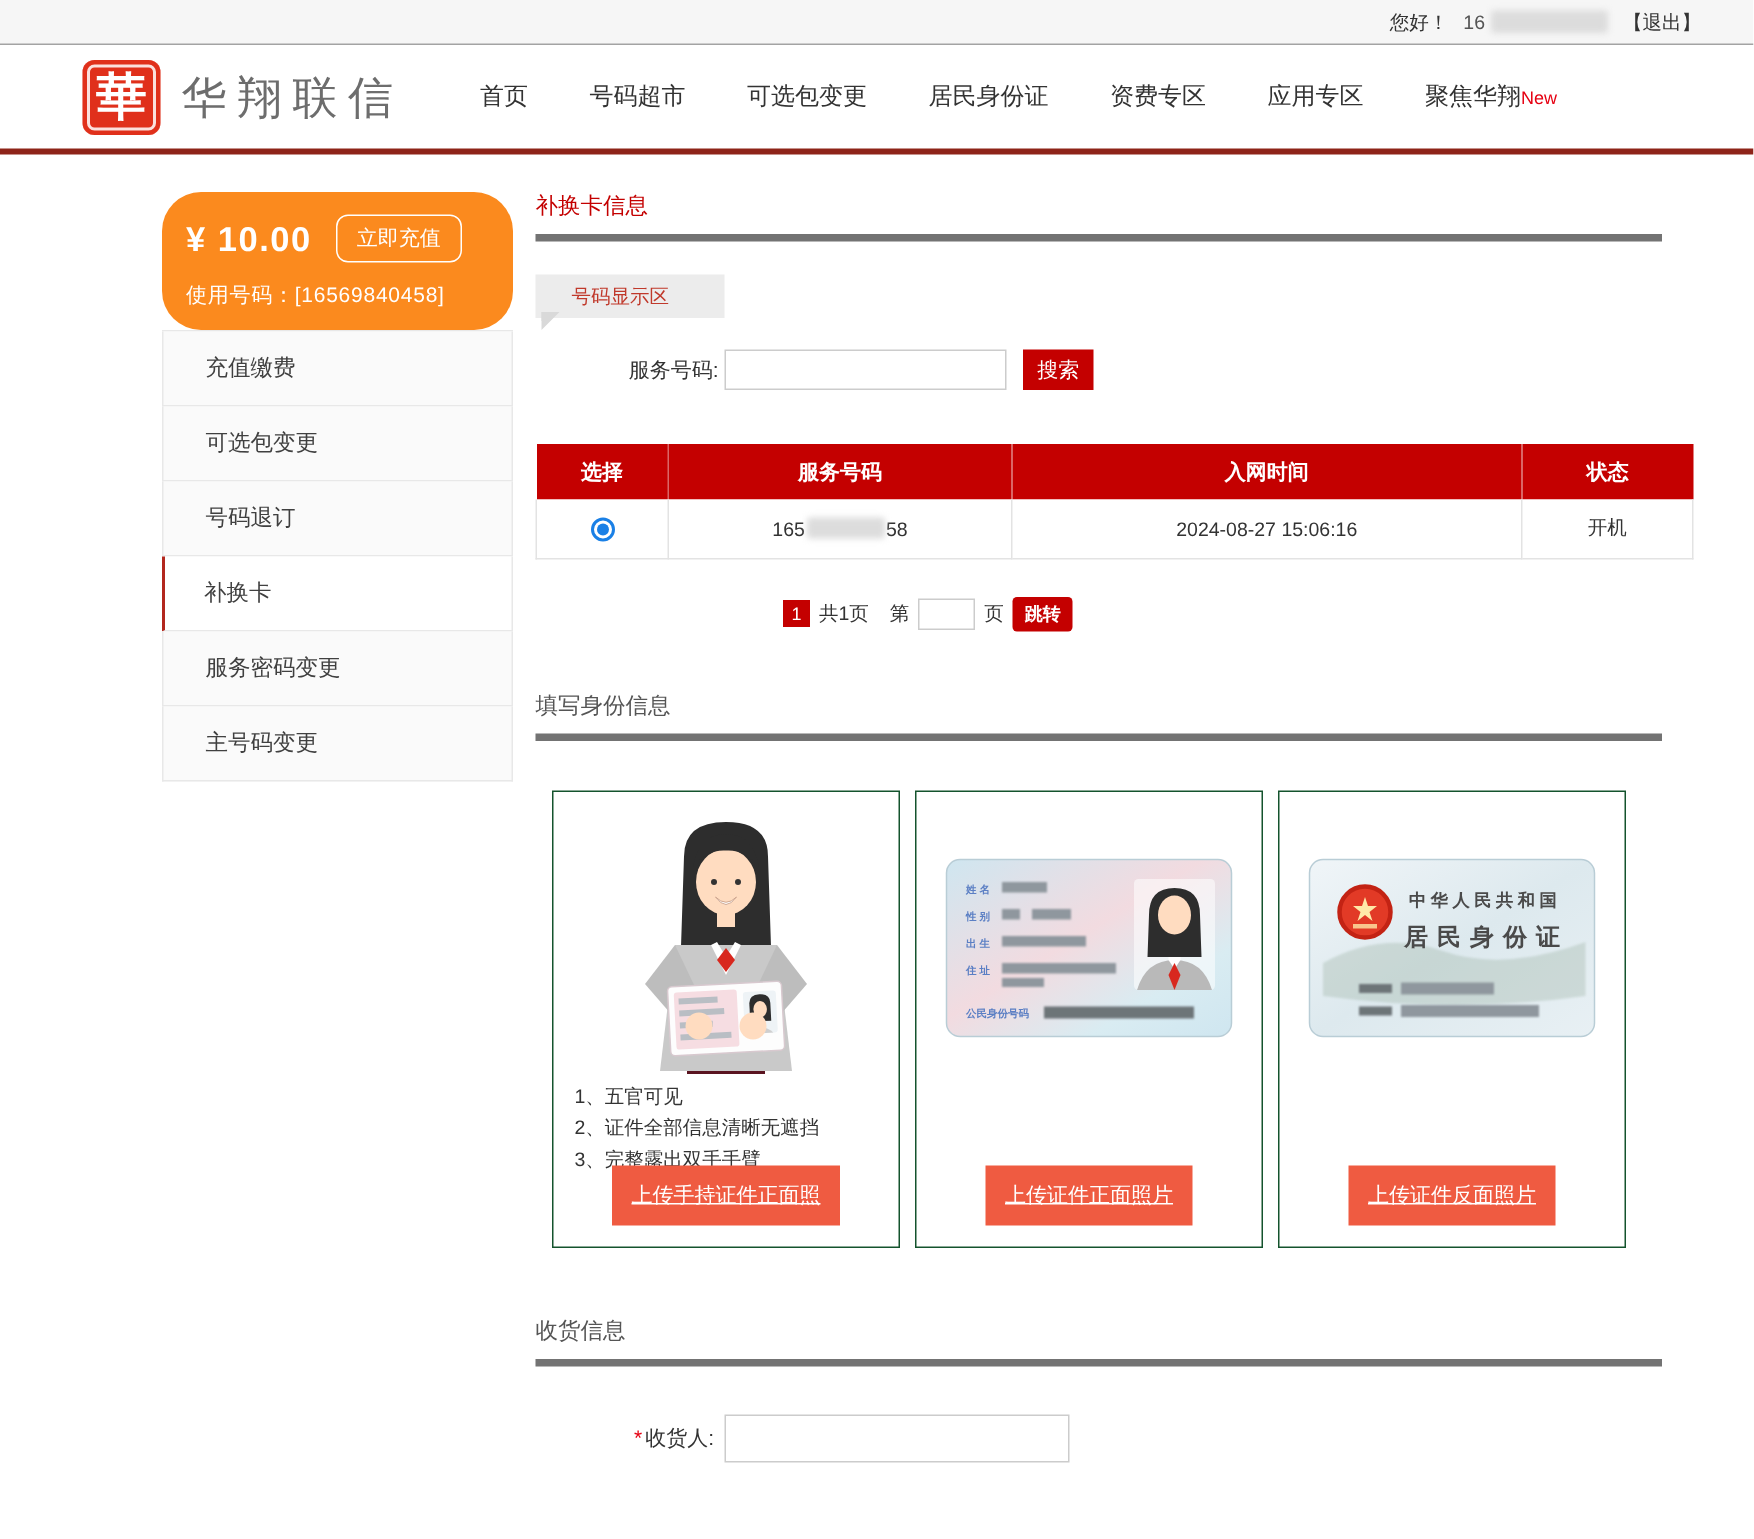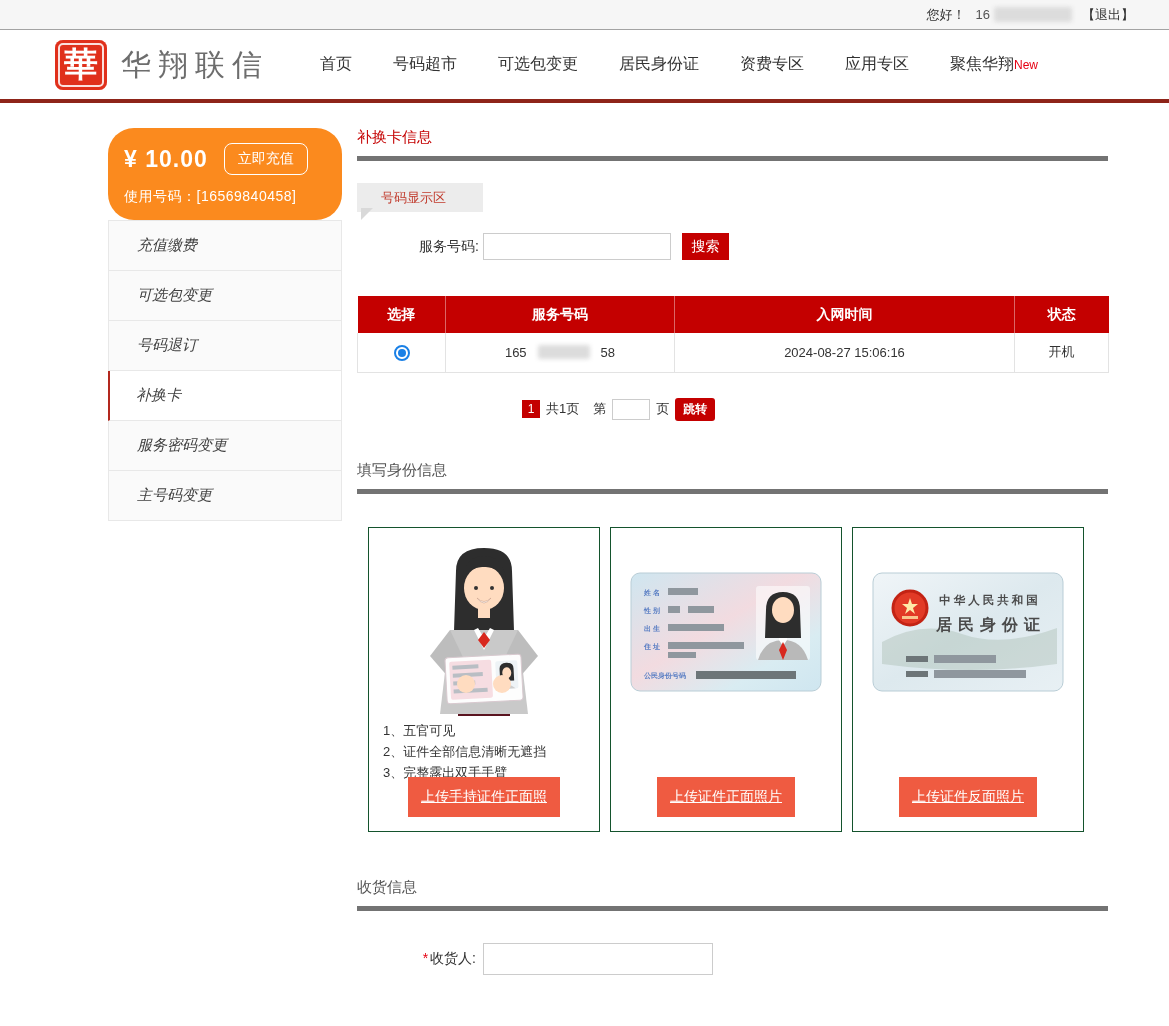--- a/index.html
+++ b/index.html
@@ -33,21 +33,21 @@
   .nav-badge { color:#e60012; font-size:12px; }
 
   
   .sidebar { position:absolute; left:108px; top:128px; width:234px; }
   .wallet { background:#fb8a1e; color:#fff; padding:15px 16px 14px;border-radius:26px; }
   .wallet-row { display:flex; align-items:center; gap:16px; }
   .balance { font-size:23px; font-weight:bold; letter-spacing:1px; }
   .recharge-btn { border:1px solid #fff; border-radius:8px; background:transparent; color:#fff;
     font-size:14px; padding:6px 13px; cursor:pointer; font-family:inherit; }
   .using-number { font-size:14px; margin-top:13px; letter-spacing:.5px; }
-  .side-menu { border-top:1px solid #e8e8e8;font-style:italic; }
+  .side-menu { border-top:1px solid #e8e8e8; }
   .side-item { height:50px; display:flex; align-items:center; padding-left:28px;
     background:#fafafa; border:1px solid #e8e8e8; border-top:none; font-size:15px; color:#404040; cursor:pointer; }
   .side-item.active { background:#fff; border-left:2px solid #b3281e; padding-left:26px; }
 
   
   .main { position:absolute; left:357px; top:128px; width:751px; }
   .sec-title { font-size:15px; padding-bottom:9px; border-bottom:5px solid #737373; }
   .sec-title.red { color:#c40000; }
   .sec-title.gray { color:#555; }
 
@@ -61,26 +61,26 @@
   .search-input { width:188px; height:27px; border:1px solid #ccc; font-size:14px; padding:0 6px; }
   .search-btn { margin-left:11px; width:47px; height:27px; background:#c40000; color:#fff;
     border:none; font-size:14px; cursor:pointer; font-family:inherit; }
 
   table.num-table { margin-top:36px; width:751px; border-collapse:collapse; table-layout:fixed; }
   .num-table th { background:#c40000; color:#fff; font-size:14px; font-weight:bold; height:37px;
     border-right:1px solid rgba(255,255,255,.4); }
   .num-table th:last-child { border-right:none; }
   .num-table td { height:39px; text-align:center; font-size:13px; color:#333;
     border:1px solid #e3e3e3; border-top:none; background:#fff; }
-  .col-sel{width:88px}.col-num{width:229px}.col-time{width:340px}.col-status{width:94px}
+  .col-sel{width:88px}.col-num{width:229px}.col-time{width:340px}.col-status{width:114px}
   .radio { display:inline-block; width:16px; height:16px; border:2px solid #1a80e6; border-radius:50%;
     position:relative; cursor:pointer; vertical-align:middle; }
   .radio:after { content:""; position:absolute; left:2px; top:2px; width:8px; height:8px;
     border-radius:50%; background:#1a80e6; }
-  .num-cell { display:inline-flex; align-items:flex-start; gap:11px; }
+  .num-cell { display:inline-flex; align-items:flex-start; gap:1px; }
   .num-cell .blur-chip { width:52px; height:14px; }
 
   .pagination { margin-top:25px; margin-left:165px; display:flex; align-items:center; gap:6px;
     font-size:13px; color:#333; }
   .page-cur { width:18px; height:18px; background:#c40000; color:#fff; font-size:12px;
     display:flex; align-items:center; justify-content:center; cursor:pointer; }
   .goto-input { width:38px; height:21px; border:1px solid #ccc; }
   .goto-btn { background:#c40000; color:#fff; border:none; border-radius:3px; font-size:12px;
     padding:3px 8px; cursor:pointer; font-family:inherit; font-weight:bold; }
 

